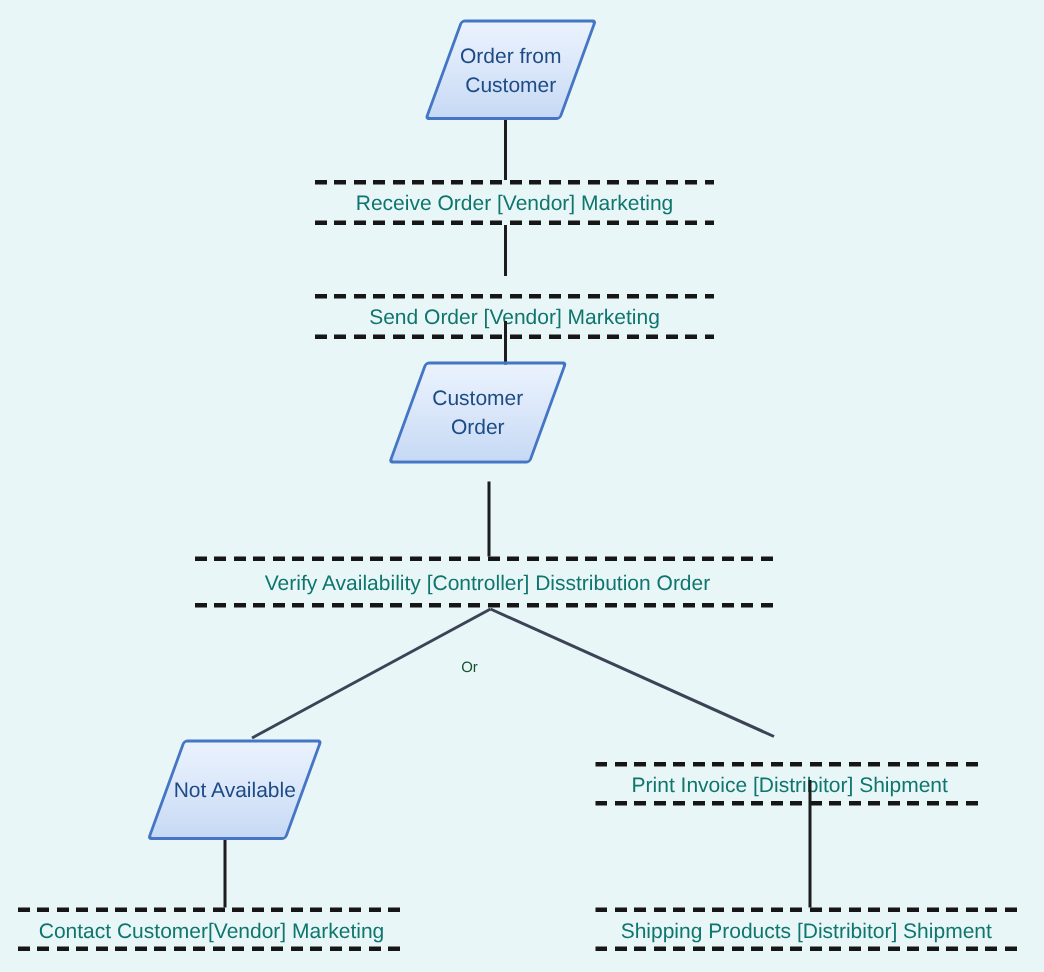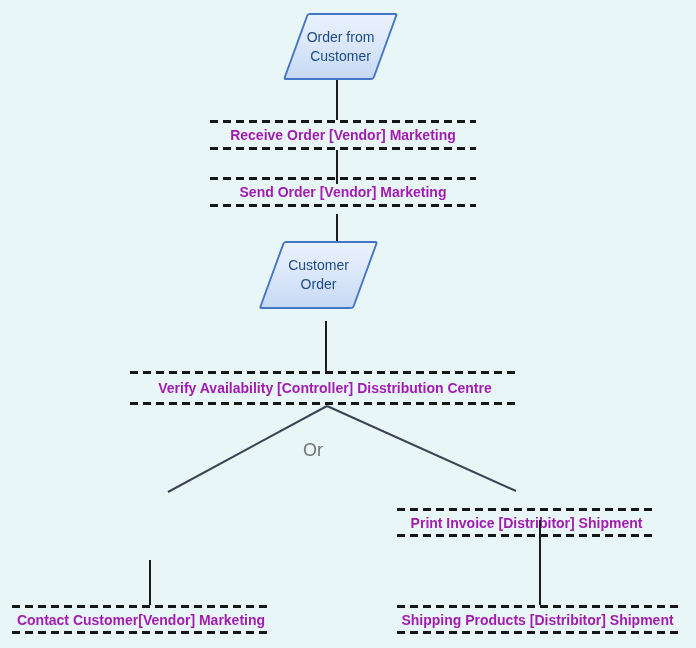--- a/index.html
+++ b/index.html
@@ -29,37 +29,36 @@
     position:absolute;inset:0;
     display:flex;align-items:center;justify-content:center;
     text-align:center;
     color:#1d4b85;font-size:14px;line-height:19px;
     padding:0 10px;
   }
   
   .fgroup{
     position:absolute;
     display:flex;align-items:center;justify-content:center;
-    font-size:14px;color:#a21caf;
+    font-size:14px;color:#0f766e;
     text-align:center;
-    font-weight:bold;
   }
   .dash{
     position:absolute;left:0;right:0;height:3px;
     background:repeating-linear-gradient(90deg,#161616 0 8px,transparent 8px 13px);
   }
   .dash.top{top:0;}
   .dash.bot{bottom:0;}
   
   .vline{position:absolute;width:2px;background:#1c1c1c;}
   
   .branch-svg{position:absolute;left:0;top:0;pointer-events:none;}
   .or-label{
     position:absolute;left:293px;top:440px;width:40px;
-    text-align:center;font-size:18px;color:#737373;
+    text-align:center;font-size:10px;color:#14532d;
   }
 </style>
 </head>
 <body>
 
 <div class="canvas">
 
   <div class="pgram" style="left:283px;top:13px;width:115px;height:67px">
     <div class="pgram-shape"></div>
     <div class="pgram-label">Order from Customer</div>
@@ -68,47 +67,51 @@
   <div class="vline" style="left:336px;top:80px;height:40px"></div>
 
   <div class="fgroup" style="left:210px;top:120px;width:266px;height:30px">
     <div class="dash top"></div>
     <span>Receive Order [Vendor] Marketing</span>
     <div class="dash bot"></div>
   </div>
 
   <div class="vline" style="left:336px;top:150px;height:34px"></div>
 
-  <div class="fgroup" style="left:210px;top:177px;width:266px;height:30px">
+  <div class="fgroup" style="left:210px;top:196px;width:266px;height:30px">
     <div class="dash top"></div>
     <span>Send Order [Vendor] Marketing</span>
     <div class="dash bot"></div>
   </div>
 
   <div class="vline" style="left:336px;top:214px;height:39px"></div>
 
   <div class="pgram" style="left:259px;top:241px;width:119px;height:68px">
     <div class="pgram-shape"></div>
     <div class="pgram-label">Customer Order</div>
   </div>
 
   <div class="vline" style="left:325px;top:321px;height:50px"></div>
 
   <div class="fgroup" style="left:130px;top:371px;width:390px;height:34px">
     <div class="dash top"></div>
-    <span>Verify Availability [Controller] Disstribution Centre</span>
+    <span>Verify Availability [Controller] Disstribution Order</span>
     <div class="dash bot"></div>
   </div>
 
   <svg class="branch-svg" width="696" height="648" viewBox="0 0 696 648">
     <line x1="327" y1="406" x2="168" y2="492" stroke="#3c4356" stroke-width="2"></line>
     <line x1="327" y1="406" x2="516" y2="491" stroke="#3c4356" stroke-width="2"></line>
   </svg>
   <div class="or-label">Or</div>
 
+  <div class="pgram" style="left:98px;top:493px;width:117px;height:67px">
+    <div class="pgram-shape"></div>
+    <div class="pgram-label">Not Available</div>
+  </div>
 
   <div class="fgroup" style="left:397px;top:508px;width:259px;height:29px">
     <div class="dash top"></div>
     <span>Print Invoice [Distribitor] Shipment</span>
     <div class="dash bot"></div>
   </div>
 
   <div class="vline" style="left:149px;top:560px;height:45px"></div>
 
   <div class="vline" style="left:539px;top:520px;height:85px"></div>

